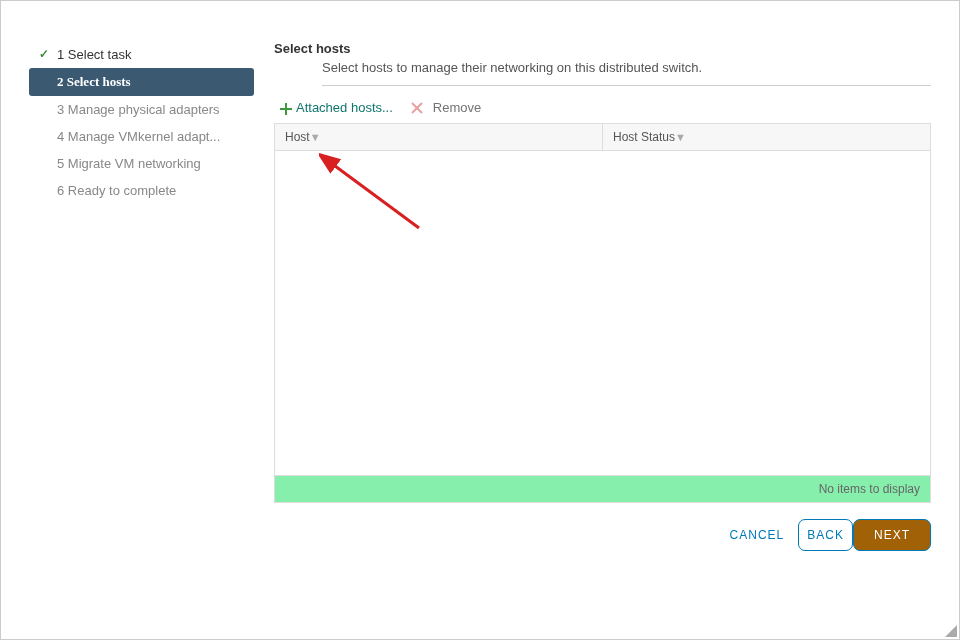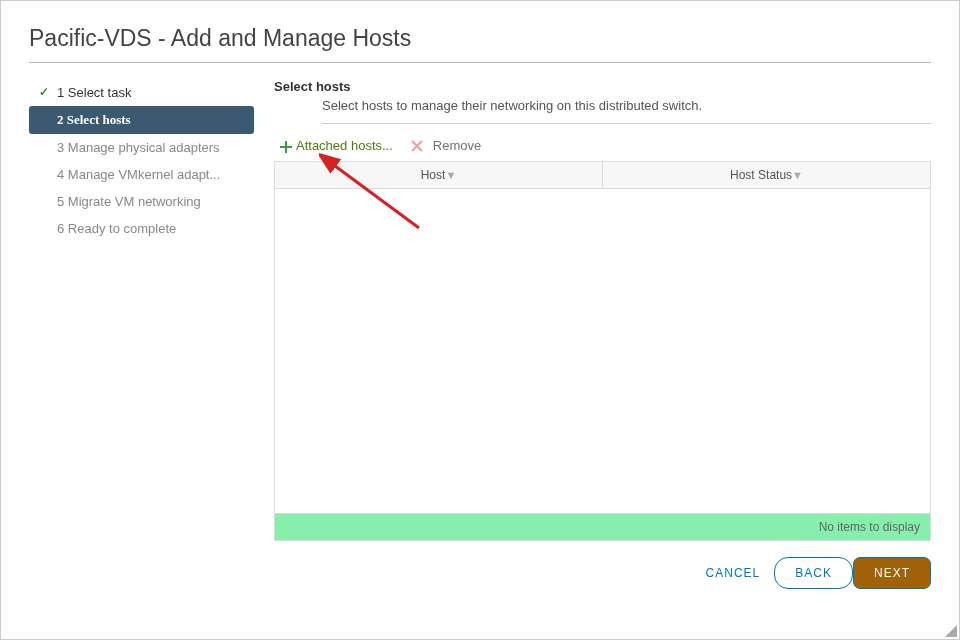--- a/index.html
+++ b/index.html
@@ -45,21 +45,21 @@
     background: #3b5a72;
     color: #fff;
     font-weight: bold;
     border-radius: 3px;
     font-family: Liberation Serif, serif;
   }
   .content { flex: 1; padding-left: 20px; display: flex; flex-direction: column; min-height: 0; }
   .content-title { font-size: 13px; font-weight: 600; color: #333; margin-bottom: 4px; }
   .content-sub { font-size: 13px; color: #555; padding-bottom: 10px; border-bottom: 1px solid #ccc; margin-left: 48px; }
   .toolbar { display: flex; gap: 18px; padding: 14px 6px 8px 6px; font-size: 13px; }
-  .tool-add { color: #4d7c0f; cursor: pointer; display: flex; align-items: flex-end; gap: 4px; }
+  .tool-add { color: #0f766e; cursor: pointer; display: flex; align-items: flex-end; gap: 4px; }
   .tool-remove { color: #737373; display: flex; align-items: center; gap: 10px; }
   .plus {
     display: inline-block; width: 12px; height: 12px; position: relative;
   }
   .plus::before, .plus::after {
     content: ""; position: absolute; background: #3c9a3c;
   }
   .plus::before { left: 5px; top: 0; width: 2px; height: 12px; }
   .plus::after { top: 5px; left: 0; height: 2px; width: 12px; }
   .xmark {
@@ -67,62 +67,61 @@
   }
   .xmark::before, .xmark::after {
     content: ""; position: absolute; left: 5px; top: -1px; width: 2px; height: 14px; background: #e8a0a0;
   }
   .xmark::before { transform: rotate(45deg); }
   .xmark::after { transform: rotate(-45deg); }
   .grid { border: 1px solid #ddd; flex: 1; display: flex; flex-direction: column; min-height: 0; max-height: 380px; }
   .grid-head { display: flex; background: #f7f7f7; border-bottom: 1px solid #ddd; }
   .gh-cell {
     flex: 1; padding: 6px 10px; font-size: 12px; color: #555;
-    display: flex; justify-content: center; align-items: center;
+    display: flex; justify-content: flex-start; align-items: center;
     border-right: 1px solid #ddd;
   }
   .gh-cell:last-child { border-right: none; }
   .filter-ic { color: #aaa; font-size: 11px; }
   .grid-body { flex: 1; background: #fff; position: relative; }
   .grid-foot {
     text-align: right; font-size: 12px; color: #666; padding: 6px 10px;
     border-top: 1px solid #ddd; background: #86efac;
   }
   .footer {
     display: flex; justify-content: flex-end; align-items: center;
     padding: 16px 0 20px 0;
   }
   .btn-cancel {
     background: none; border: none; color: #0079b8; font-size: 12px;
     letter-spacing: 1px; cursor: pointer; padding: 8px 14px;
   }
   .btn-back {
     background: #fff; border: 1px solid #0079b8; color: #0079b8;
     font-size: 12px; letter-spacing: 1px; cursor: pointer;
-    padding: 8px 20px; border-radius: 14px;
+    padding: 8px 8px; border-radius: 7px;
   }
   .btn-next {
     background: #a16207; border: 1px solid #0079b8; color: #fff;
     font-size: 12px; letter-spacing: 1px; cursor: pointer;
     padding: 8px 20px; border-radius: 7px; font-weight: 500;
   }
   .resize-handle {
     position: absolute; right: 2px; bottom: 2px; width: 0; height: 0;
     border-style: solid; border-width: 0 0 12px 12px;
     border-color: transparent transparent #aaa transparent;
   }
   .arrow {
     position: absolute; left: 318px; top: 152px; pointer-events: none; z-index: 5;
   }
 </style>
 </head>
 <body>
 
 <div class="container">
-  <div class="title">Pacific-VDS - Add and Manage Hosts</div>
 
   <div class="body">
     <div class="sidebar">
       <div class="step done">1 Select task</div>
       <div class="step active">2 Select hosts</div>
       <div class="step">3 Manage physical adapters</div>
       <div class="step">4 Manage VMkernel adapt...</div>
       <div class="step">5 Migrate VM networking</div>
       <div class="step">6 Ready to complete</div>
     </div>

